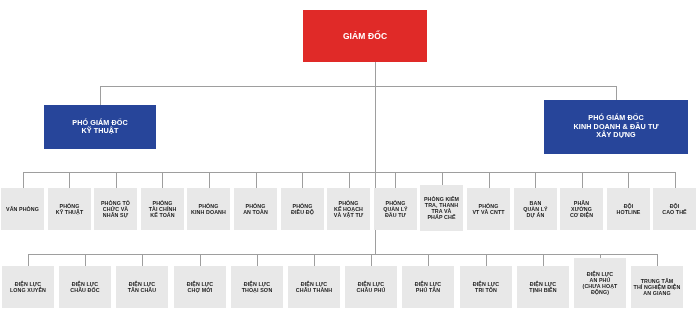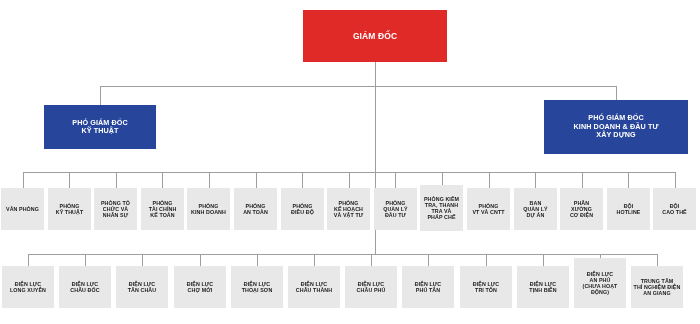--- a/index.html
+++ b/index.html
@@ -70,21 +70,21 @@
     background: #e8e8e8;
     color: #1a1a1a;
     font-size: 5.3px;
     font-weight: bold;
   }
 </style>
 </head>
 <body>
 
 <div id="chart">
-    <div class="node n-director" style="left: 303px; top: 10px; width: 144px; height: 52px;">
+    <div class="node n-director" style="left: 303px; top: 10px; width: 124px; height: 52px;">
       <span>GIÁM ĐỐC</span>
     </div>
     <div class="line vline" style="left: 375px; top: 62px; height: 192px;"></div>
     <div class="line hline" style="left: 100px; top: 86px; width: 516px;"></div>
     <div class="line vline" style="left: 100px; top: 86px; height: 19px;"></div>
     <div class="line vline" style="left: 616px; top: 86px; height: 14px;"></div>
     <div class="node n-deputy" style="left: 44px; top: 105px; width: 112px; height: 44px;">
       <span>PHÓ GIÁM ĐỐC<br>KỸ THUẬT</span>
     </div>
     <div class="node n-deputy" style="left: 544px; top: 100px; width: 144px; height: 54px;">

